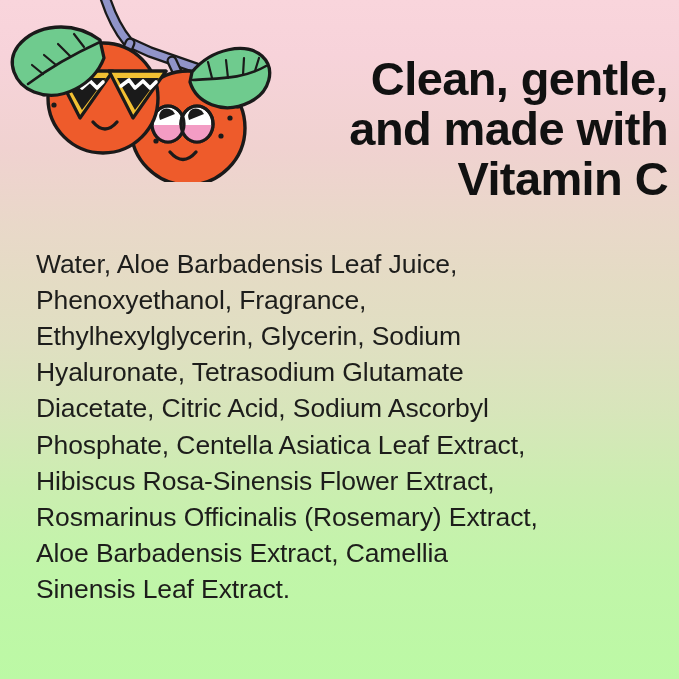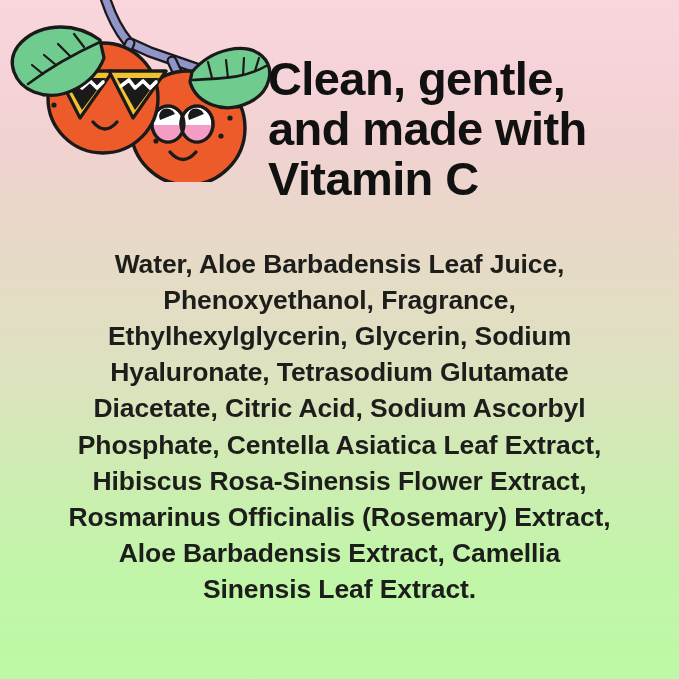--- a/index.html
+++ b/index.html
@@ -41,40 +41,39 @@
     width: 100%;
     height: 100%;
   }
 
   
   #headline {
     position: absolute;
     left: 268px;
     top: 23px;
     width: 400px;
-    text-align: left;
+    text-align: right;
     color: #111111;
     font-size: 47px;
     line-height: 50px;
     font-weight: bold;
     letter-spacing: -0.6px;
     white-space: pre-line;
   }
 
   
   #ingredients {
     position: absolute;
     left: 36px;
     top: 219px;
     width: 607px;
-    text-align: center;
     color: #1d1d1b;
     font-size: 26.5px;
     line-height: 36.2px;
-    font-weight: bold;
+    font-weight: normal;
     letter-spacing: -0.1px;
     white-space: pre-line;
   }
 </style>
 </head>
 <body>
 
 <div id="card">
 
   <div id="illustration">

